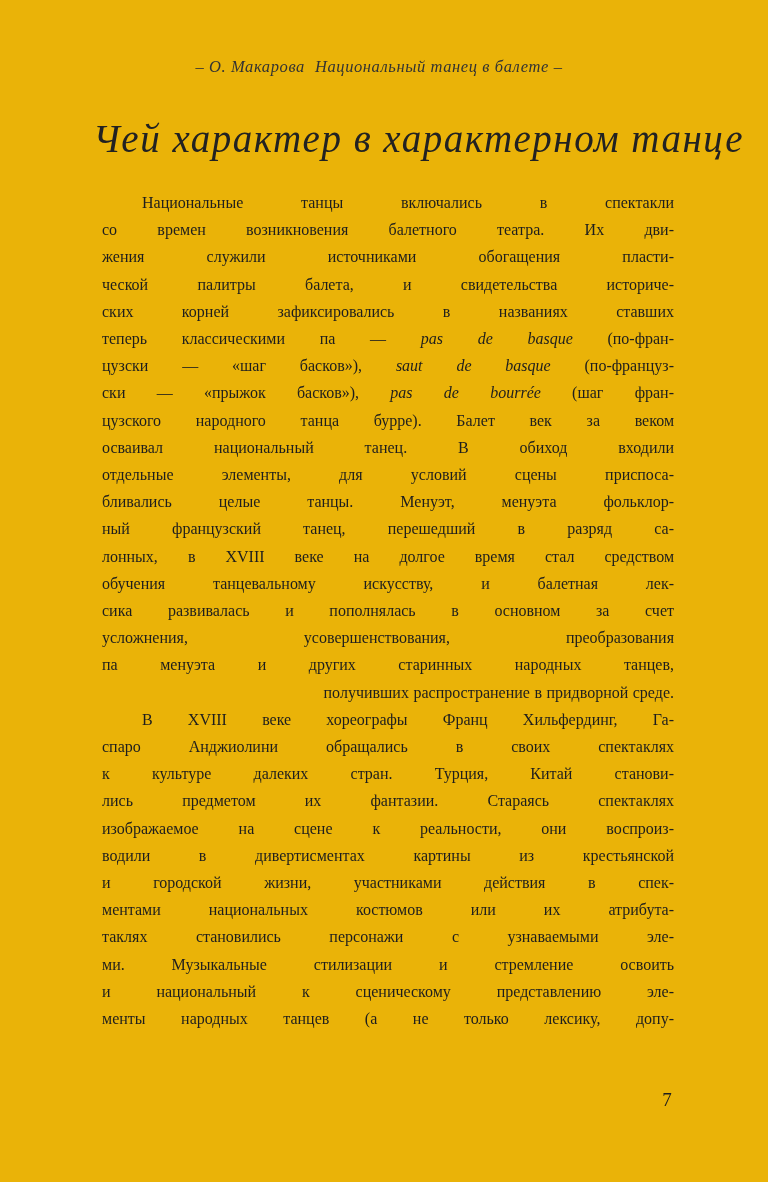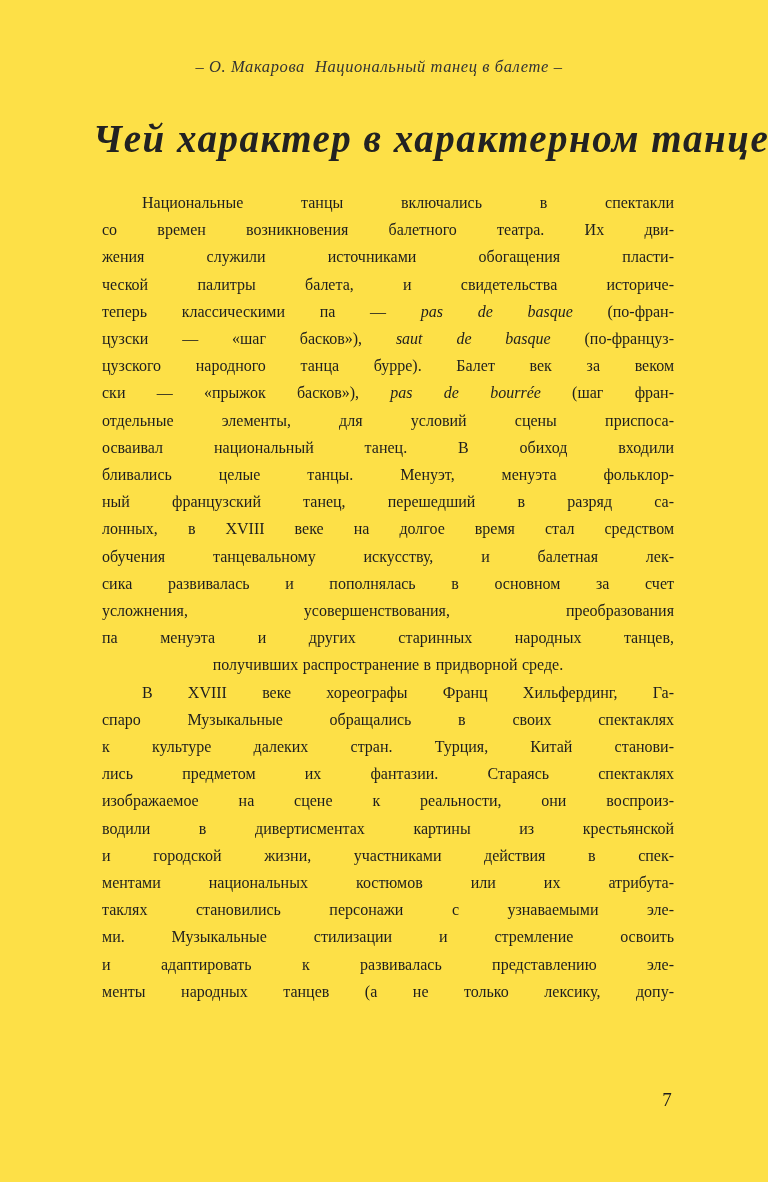--- a/index.html
+++ b/index.html
@@ -1,20 +1,20 @@
 <!DOCTYPE html>
 <html><head>
 <meta charset="utf-8">
 <style>
   html, body { margin: 0; padding: 0; background: #ffffff; }
   .page {
     position: relative;
     width: 768px;
     height: 1182px;
-    background: #fde047;
+    background: #eab308;
     font-family: "Liberation Serif", "DejaVu Serif", serif;
     color: #1e1e1e;
     overflow: hidden;
   }
   .running-header {
     position: absolute;
     top: 57px;
     left: 93px;
     width: 572px;
     text-align: center;
@@ -25,37 +25,37 @@
     white-space: nowrap;
   }
   .running-header .gap { display: inline-block; width: 10px; }
   .chapter-title {
     position: absolute;
     top: 116px;
     left: 93px;
     width: 572px;
     text-align: center;
     font-style: italic;
-    font-weight: 700;
+    font-weight: 400;
     font-size: 39px;
     letter-spacing: 1.5px;
     color: #222222;
     white-space: nowrap;
   }
   .body-text {
     position: absolute;
     top: 189px;
     left: 102px;
     width: 572px;
     font-size: 16px;
     line-height: 27.2px;
     color: #1e1e1e;
   }
   .line {
-    text-align: center;
+    text-align: right;
     word-spacing: 0.5px;
   }
   .line.justify {
     text-align: justify;
     text-align-last: justify;
   }
   .line.indent { text-indent: 40px; }
   .italic { font-style: italic; }
   .page-number {
     position: absolute;
@@ -75,46 +75,47 @@
   <div class="running-header"><span>–</span> <span>О. Макарова</span><span class="gap"></span><span>Национальный танец в балете</span> <span>–</span></div>
 
   <div class="chapter-title">Чей характер в характерном танце</div>
 
   <div class="body-text">
       <div class="paragraph">
         <div class="line justify indent"><span>Национальные танцы включались в спектакли</span></div>
         <div class="line justify"><span>со времен возникновения балетного театра. Их дви-</span></div>
         <div class="line justify"><span>жения служили источниками обогащения пласти-</span></div>
         <div class="line justify"><span>ческой палитры балета, и свидетельства историче-</span></div>
+        <div class="line justify"><span>ских корней зафиксировались в названиях ставших</span></div>
         <div class="line justify"><span>теперь классическими па — </span><span class="italic">pas de basque</span><span> (по-фран-</span></div>
         <div class="line justify"><span>цузски — «шаг басков»), </span><span class="italic">saut de basque</span><span> (по-француз-</span></div>
+        <div class="line justify"><span>ски — «прыжок басков»), </span><span class="italic">pas de bourrée</span><span> (шаг фран-</span></div>
         <div class="line justify"><span>цузского народного танца бурре). Балет век за веком</span></div>
-        <div class="line justify"><span>ски — «прыжок басков»), </span><span class="italic">pas de bourrée</span><span> (шаг фран-</span></div>
+        <div class="line justify"><span>осваивал национальный танец. В обиход входили</span></div>
         <div class="line justify"><span>отдельные элементы, для условий сцены приспоса-</span></div>
-        <div class="line justify"><span>осваивал национальный танец. В обиход входили</span></div>
         <div class="line justify"><span>бливались целые танцы. Менуэт, менуэта фольклор-</span></div>
         <div class="line justify"><span>ный французский танец, перешедший в разряд са-</span></div>
         <div class="line justify"><span>лонных, в XVIII веке на долгое время стал средством</span></div>
         <div class="line justify"><span>обучения танцевальному искусству, и балетная лек-</span></div>
         <div class="line justify"><span>сика развивалась и пополнялась в основном за счет</span></div>
         <div class="line justify"><span>усложнения, усовершенствования, преобразования</span></div>
         <div class="line justify"><span>па менуэта и других старинных народных танцев,</span></div>
         <div class="line"><span>получивших распространение в придворной среде.</span></div>
       </div>
       <div class="paragraph">
         <div class="line justify indent"><span>В XVIII веке хореографы Франц Хильфердинг, Га-</span></div>
-        <div class="line justify"><span>спаро Музыкальные обращались в своих спектаклях</span></div>
+        <div class="line justify"><span>спаро Анджиолини обращались в своих спектаклях</span></div>
         <div class="line justify"><span>к культуре далеких стран. Турция, Китай станови-</span></div>
         <div class="line justify"><span>лись предметом их фантазии. Стараясь спектаклях</span></div>
         <div class="line justify"><span>изображаемое на сцене к реальности, они воспроиз-</span></div>
         <div class="line justify"><span>водили в дивертисментах картины из крестьянской</span></div>
         <div class="line justify"><span>и городской жизни, участниками действия в спек-</span></div>
         <div class="line justify"><span>ментами национальных костюмов или их атрибута-</span></div>
         <div class="line justify"><span>таклях становились персонажи с узнаваемыми эле-</span></div>
         <div class="line justify"><span>ми. Музыкальные стилизации и стремление освоить</span></div>
-        <div class="line justify"><span>и адаптировать к развивалась представлению эле-</span></div>
+        <div class="line justify"><span>и национальный к сценическому представлению эле-</span></div>
         <div class="line justify"><span>менты народных танцев (а не только лексику, допу-</span></div>
       </div>
     </div>
 
   <div class="page-number">7</div>
 
 </div>
 
 </body></html>

